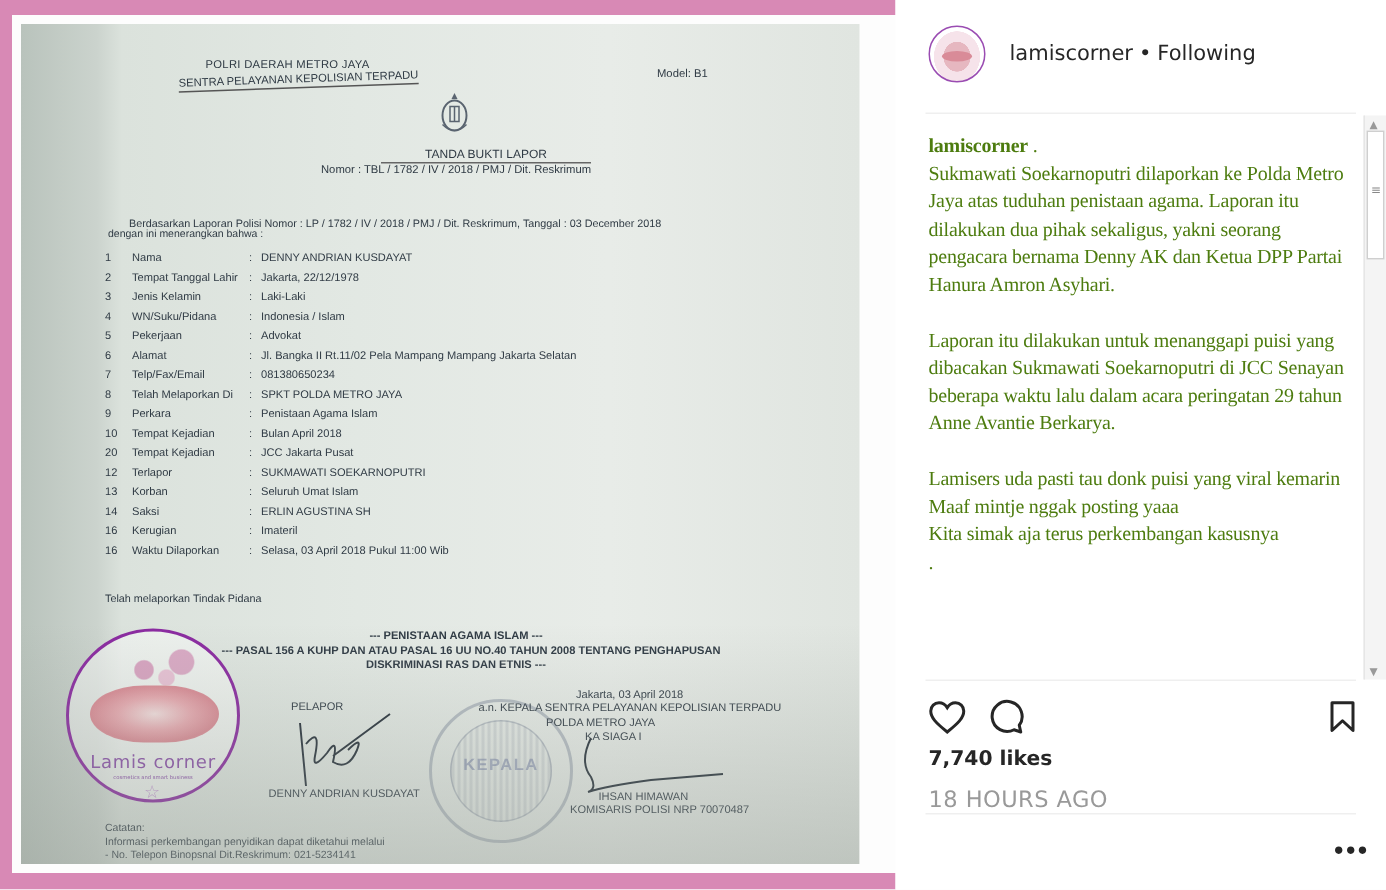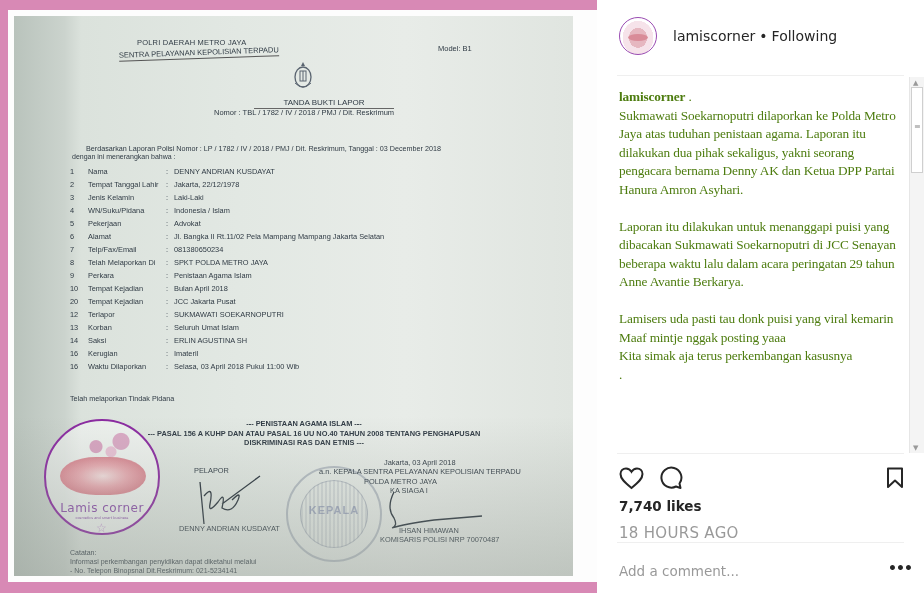--- a/index.html
+++ b/index.html
@@ -287,15 +287,14 @@
       <svg width="18" height="22" viewBox="0 0 18 22">
         <path d="M2,1.5 L16,1.5 L16,20 L9,13.5 L2,20 Z" fill="none" stroke="#262626" stroke-width="2" stroke-linejoin="round"></path>
       </svg>
     </div>
   </div>
 
   <div class="likes">7,740 likes</div>
   <div class="timestamp">18 HOURS AGO</div>
   <div class="cmt-divider"></div>
 
-  <input class="comment-input" type="text" placeholder="Add a comment..." style="">
   <div class="more-btn">•••</div>
 </div>
 
 </body></html>

